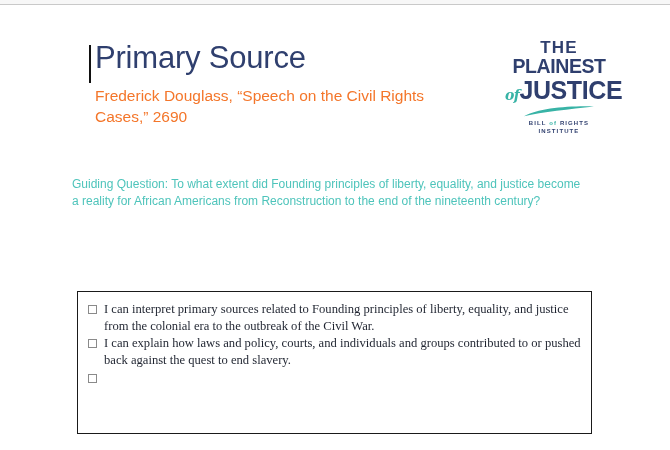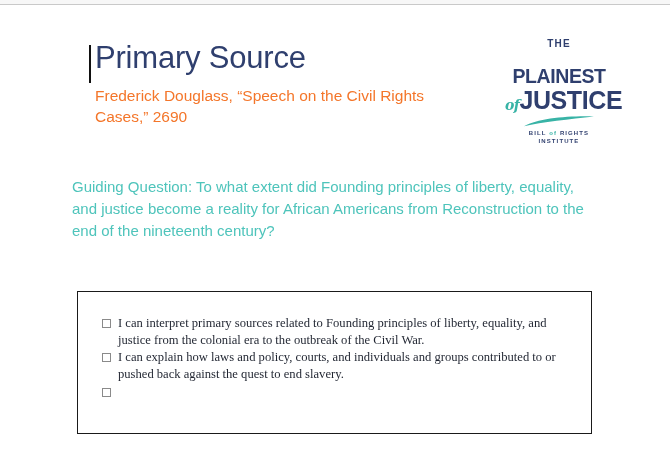--- a/index.html
+++ b/index.html
@@ -80,31 +80,31 @@
     position: absolute;
     right: 57px;
     top: 33px;
     width: 108px;
     text-align: center;
     color: #2f3f6e;
     line-height: 1;
     user-select: none;
   }
   .logo-the {
-    font-size: 10px;
+    font-size: 17px;
     font-weight: 700;
     letter-spacing: 1.2px;
     line-height: 1;
   }
   .logo-big {
     font-size: 19.5px;
     font-weight: 700;
     letter-spacing: -0.4px;
     line-height: 1.02;
-    margin-top: 18px;
+    margin-top: 1px;
   }
   .logo-justice-row {
     position: relative;
     display: block;
     line-height: 1.02;
     margin-top: 1px;
     white-space: nowrap;
   }
   .logo-of {
     font-family: "DejaVu Serif", serif;
@@ -136,41 +136,41 @@
     color: #38b3a6;
   }
 
   
   #guiding-question {
     position: absolute;
     left: 72px;
     top: 170px;
     width: 515px;
     margin: 0;
-    font-size: 15px;
+    font-size: 12px;
     font-weight: 400;
     color: #4ec4bb;
     line-height: 1.45;
   }
 
   
   #objectives-box {
     position: absolute;
     left: 77px;
     top: 285px;
     width: 515px;
     height: 143px;
     box-sizing: border-box;
     border: 1px solid #1a1a1a;
     background: #ffffff;
     padding: 9px 10px 0 10px;
   }
   #objectives-list {
     list-style: none;
-    margin: 14px;
+    margin: 0;
     padding: 0;
   }
   .objective-item {
     display: flex;
     align-items: flex-start;
     margin-bottom: 1px;
   }
   .checkbox {
     flex: 0 0 auto;
     width: 9px;

